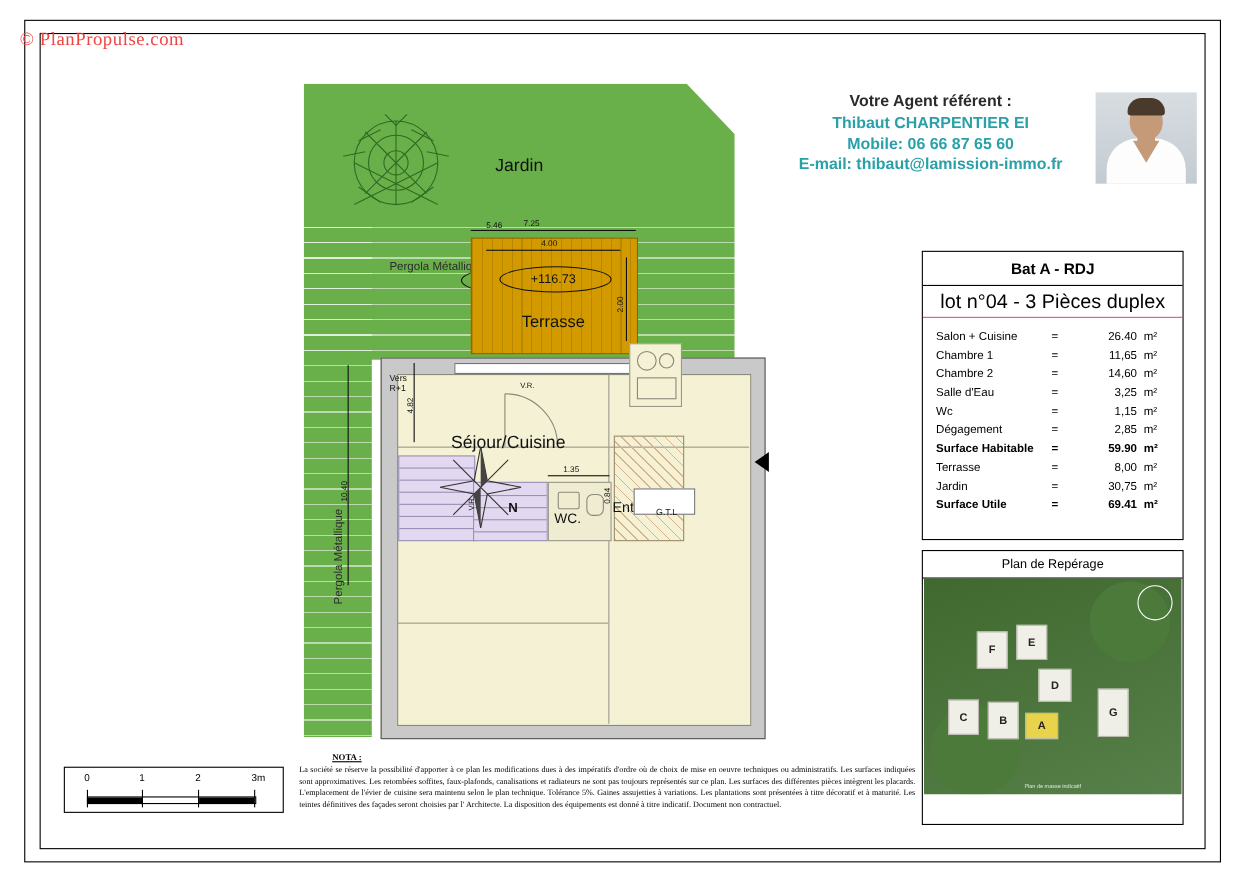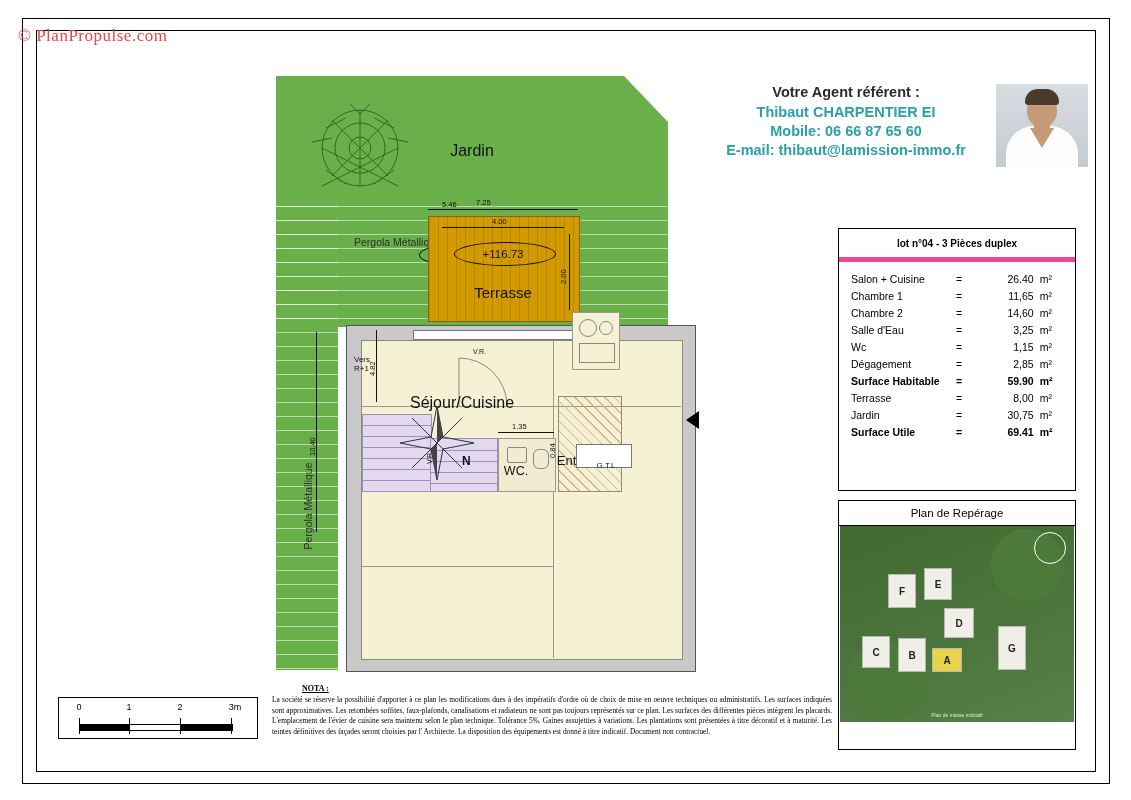--- a/index.html
+++ b/index.html
@@ -42,21 +42,21 @@
   .dimline{position:absolute;background:#111;}
 
   .building{position:absolute;left:70px;top:249px;width:348px;height:345px;background:#c9c9c9;border:1px solid #555;}
   .build-inner{position:absolute;left:14px;top:14px;width:320px;height:318px;background:#f5f1d5;border:1px solid #8a8a7a;}
   .roomline{position:absolute;background:#9a9a8a;}
 
   .lbl-sejour{position:absolute;left:186px;top:318px;transform:translateX(-50%);font-size:16px;color:#111;}
   .lbl-entree{position:absolute;left:300px;top:345px;transform:translateX(-50%);font-size:13px;color:#111;margin-top:32px;}
   .lbl-wc{position:absolute;left:240px;top:388px;transform:translateX(-50%);font-size:12.5px;color:#111;}
   .lbl-gtl{position:absolute;left:330px;top:385px;transform:translateX(-50%);font-size:8px;color:#111;}
-  .lbl-vers{position:absolute;left:78px;top:263px;font-size:8px;color:#111;line-height:1.15;margin-top:16px;}
+  .lbl-vers{position:absolute;left:78px;top:263px;font-size:8px;color:#111;line-height:1.15;}
   .lbl-vr{position:absolute;font-size:7px;color:#111;}
 
   .stairs{position:absolute;left:86px;top:338px;width:68px;height:76px;background:#e2d8ef;border:1px solid #9d8fb5;}
   .stairs2{position:absolute;left:154px;top:362px;width:66px;height:52px;background:#e2d8ef;border:1px solid #9d8fb5;}
   .step{position:absolute;background:#9d8fb5;height:1px;}
   .bath{position:absolute;left:222px;top:362px;width:56px;height:52px;background:#f0ecd2;border:1px solid #9a9a8a;}
   .entree-hatch{position:absolute;left:282px;top:320px;width:62px;height:94px;
      background:repeating-linear-gradient(45deg,#d9b28a 0 1px,transparent 1px 7px);border:1px solid #9a8a6a;}
   .kitchen{position:absolute;left:296px;top:236px;width:46px;height:56px;background:#f5f1d5;border:1px solid #9a9a8a;}
 
@@ -87,21 +87,21 @@
   .photo{position:absolute;left:296px;top:0;width:92px;height:83px;background:linear-gradient(#d8dde1,#c3cbd2);overflow:hidden;}
   .ph-head{position:absolute;left:31px;top:9px;width:30px;height:34px;border-radius:50% 50% 46% 46%;background:#c49a78;}
   .ph-hair{position:absolute;left:29px;top:5px;width:34px;height:16px;border-radius:16px 16px 4px 4px;background:#4a3a2c;}
   .ph-body{position:absolute;left:10px;top:42px;width:72px;height:44px;border-radius:28px 28px 0 0;background:#fdfdfd;}
   .ph-neck{position:absolute;left:38px;top:38px;width:16px;height:12px;background:#c49a78;}
   .ph-v{position:absolute;left:34px;top:44px;width:0;height:0;border-left:12px solid transparent;border-right:12px solid transparent;border-top:20px solid #c49a78;}
 
   
   .tbl{position:absolute;left:838px;top:228px;width:236px;height:261px;border:1px solid #000;background:#fff;}
   .tbl-h1{height:30px;display:flex;align-items:center;justify-content:center;font-size:14px;font-weight:bold;border-bottom:1px solid #000;}
-  .tbl-h2{height:28px;display:flex;align-items:center;justify-content:center;font-size:10px;font-weight:bold;border-bottom:5px solid #ec4899;}
+  .tbl-h2{height:28px;display:flex;align-items:center;justify-content:center;font-size:18px;font-weight:normal;border-bottom:1px solid #ec4899;}
   .rows{padding:8px 12px 0 12px;}
   .row{display:flex;align-items:center;font-size:10.5px;height:17px;color:#000;}
   .row .nm{width:108px;}
   .row .eq{width:36px;}
   .row .vl{width:44px;text-align:right;}
   .row .un{width:24px;text-align:left;padding-left:6px;}
   .row.bold{font-weight:bold;justify-content:flex-end;}
 
   .rep{position:absolute;left:838px;top:500px;width:236px;height:248px;border:1px solid #000;background:#fff;}
   .rep-h{height:24px;display:flex;align-items:center;justify-content:center;font-size:11.5px;border-bottom:1px solid #000;}
@@ -274,20 +274,21 @@
     <div class="photo">
       <div class="ph-body"></div>
       <div class="ph-neck"></div>
       <div class="ph-v"></div>
       <div class="ph-head"></div>
       <div class="ph-hair"></div>
     </div>
   </div>
 
   <div class="tbl">
+    <div class="tbl-h1">Bat A - RDJ</div>
     <div class="tbl-h2">lot n°04 - 3 Pièces duplex</div>
     <div class="rows">
       <div class="row">
           <span class="nm">Salon + Cuisine</span>
           <span class="eq">=</span>
           <span class="vl">26.40</span>
           <span class="un">m²</span>
         </div>
       <div class="row">
           <span class="nm">Chambre 1</span>

